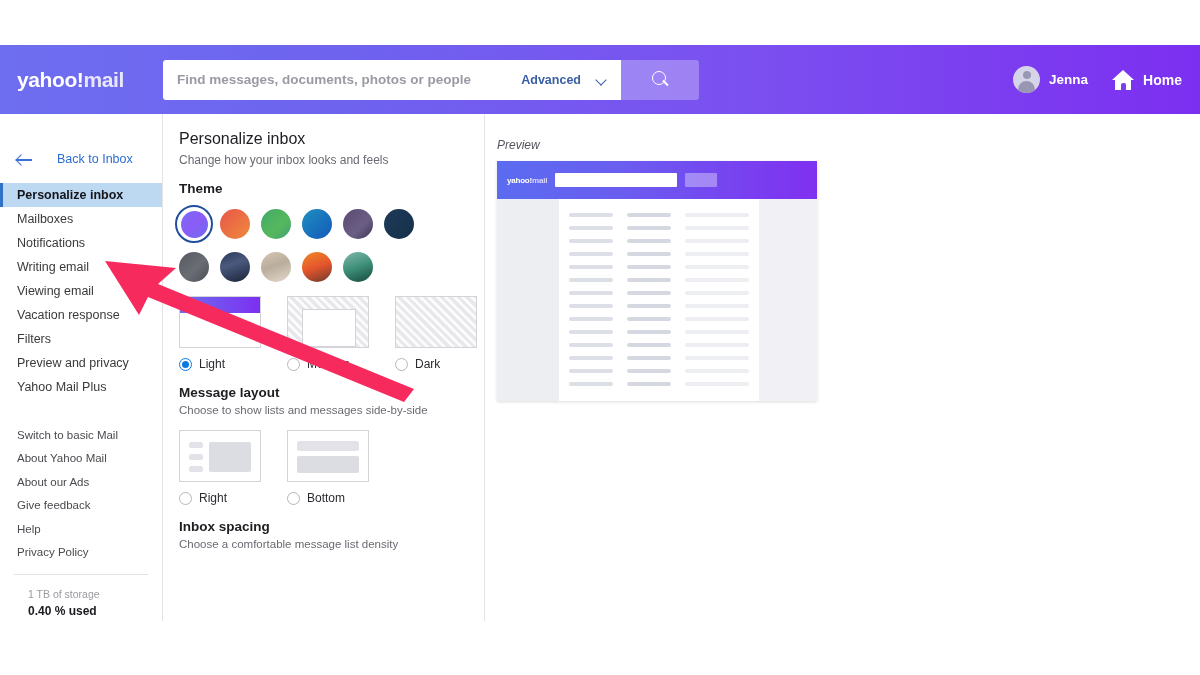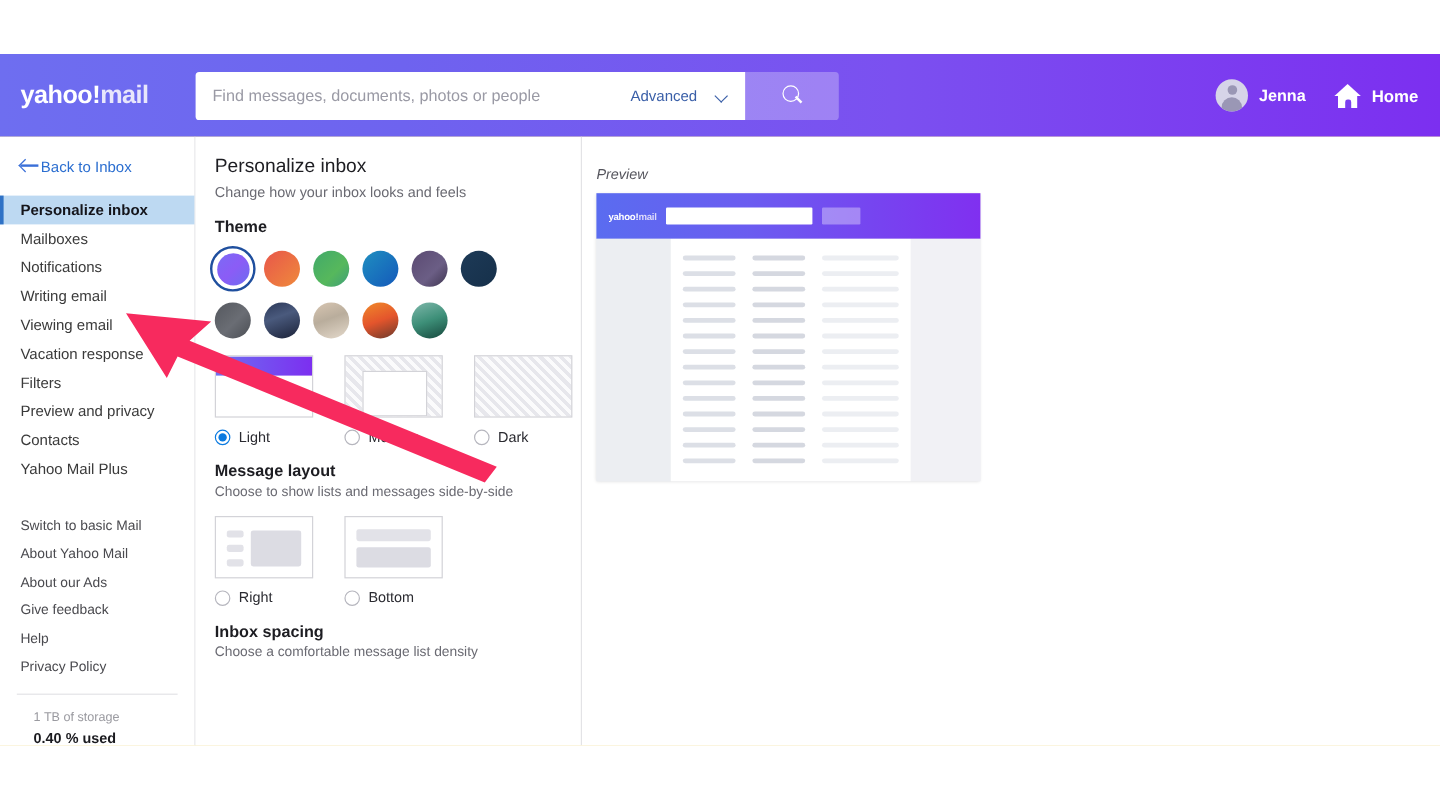--- a/index.html
+++ b/index.html
@@ -22,21 +22,21 @@
     display:flex; align-items:center;
   }
   .brand {
     width:163px; padding-left:17px;
     font-size:21px; font-weight:bold; letter-spacing:-0.4px;
     color:#ffffff; white-space:nowrap;
   }
   .brand .bang { color:#ffffff; }
   .brand .mail { color:#e8e6fb; }
 
-  .searchwrap { display:flex; align-items:center; height:40px; }
+  .searchwrap { display:flex; align-items:center; height:40px;font-weight:bold; }
   .searchbox {
     width:458px; height:40px; background:#ffffff;
     border-radius:3px 0 0 3px;
     display:flex; align-items:center; padding:0 12px 0 14px;
   }
   .search-placeholder { flex:1; font-size:13.5px; color:#9a9aa5; }
   .advanced {
     font-size:12.5px; color:#3a5fa8; padding-right:6px; white-space:nowrap;
   }
   .chev { width:14px; height:14px; display:inline-block; position:relative; margin-left:8px; }
@@ -91,21 +91,21 @@
 
   
   .body-area { position:absolute; left:0; top:114px; width:1200px; height:507px; background:#ffffff; }
 
   
   .sidebar {
     position:absolute; left:0; top:0; width:163px; height:507px;
     background:#ffffff; border-right:1px solid #e3e3e6;
     padding-top:15px;
   }
-  .back-row { display:flex; align-items:flex-start; gap:2px; padding:3px 0 0 17px; }
+  .back-row { display:flex; align-items:flex-end; gap:25px; padding:3px 0 0 17px;margin-top:20px; }
   .back-arrow { width:15px; height:12px; position:relative; }
   .back-arrow:before {
     content:""; position:absolute; left:0; top:5.2px; width:15px; height:1.5px; background:#3a6fd8;
   }
   .back-arrow:after {
     content:""; position:absolute; left:0.4px; top:2.2px; width:7px; height:7px;
     border-left:1.5px solid #3a6fd8; border-bottom:1.5px solid #3a6fd8; transform:rotate(45deg);
   }
   .back-label { font-size:12.5px; color:#2b6ed0; }
 
@@ -280,23 +280,20 @@
         <div class="nav-item">
             <span>Vacation response</span>
           </div>
         <div class="nav-item">
             <span>Filters</span>
           </div>
         <div class="nav-item">
             <span>Preview and privacy</span>
           </div>
         <div class="nav-item">
-            <span>Contacts</span>
-          </div>
-        <div class="nav-item">
             <span>Yahoo Mail Plus</span>
           </div>
       </div>
 
       <div class="nav-secondary">
         <div class="nav-item">
             <span>Switch to basic Mail</span>
           </div>
         <div class="nav-item">
             <span>About Yahoo Mail</span>

